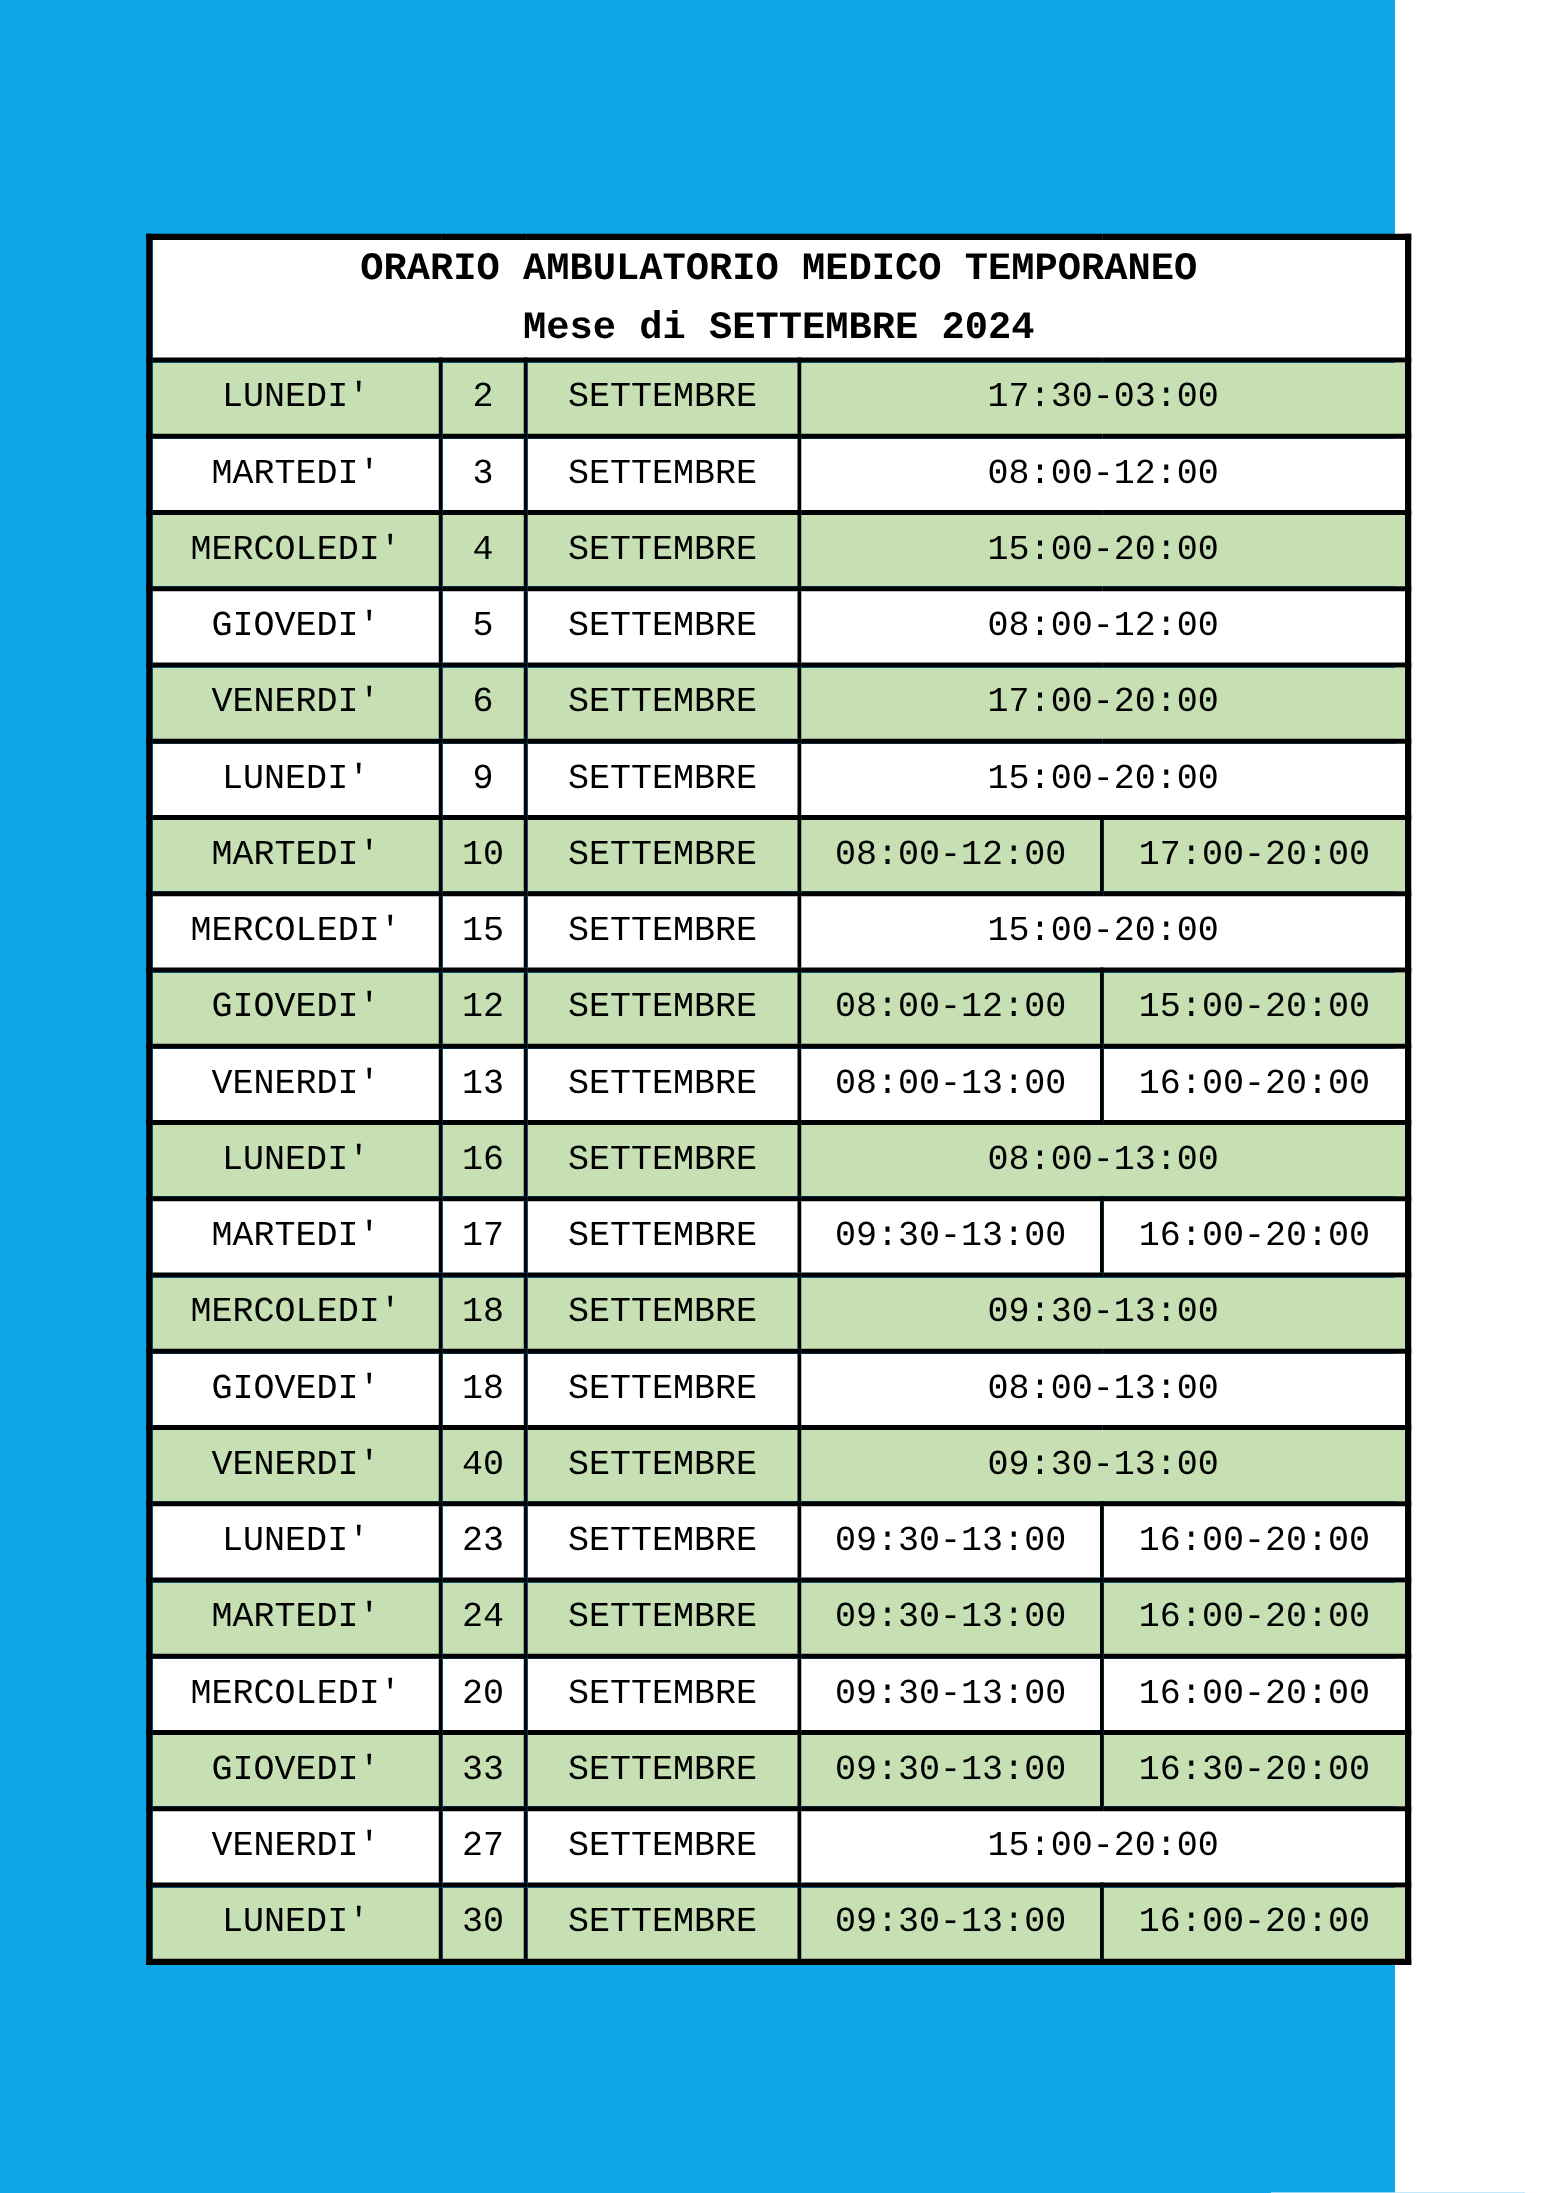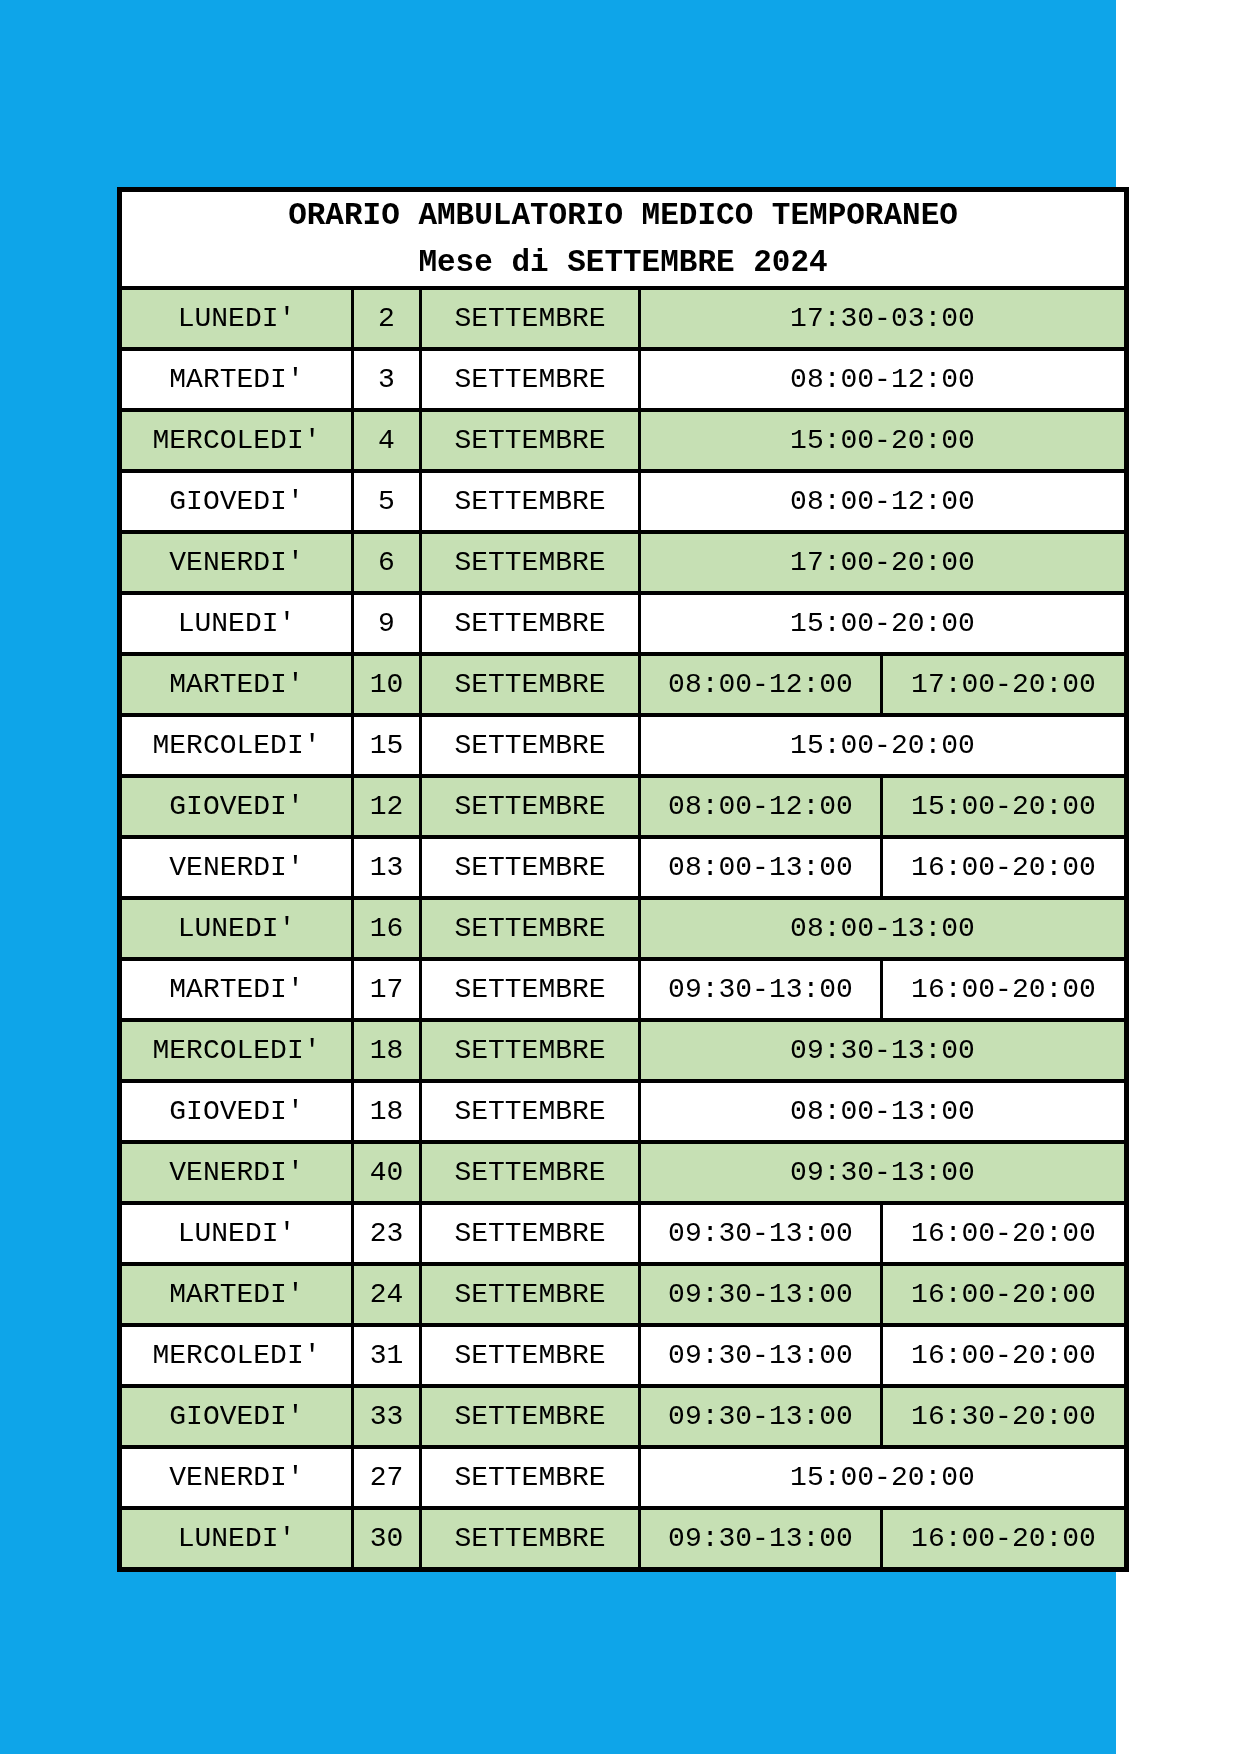--- a/index.html
+++ b/index.html
@@ -174,21 +174,21 @@
         </tr>
         <tr class="shaded">
     <td>MARTEDI'</td>
     <td>24</td>
     <td>SETTEMBRE</td>
   <td>09:30-13:00</td>
           <td>16:00-20:00</td>
         </tr>
         <tr class="plain">
     <td>MERCOLEDI'</td>
-    <td>31</td>
+    <td>20</td>
     <td>SETTEMBRE</td>
   <td>09:30-13:00</td>
           <td>16:00-20:00</td>
         </tr>
         <tr class="shaded">
     <td>GIOVEDI'</td>
     <td>33</td>
     <td>SETTEMBRE</td>
   <td>09:30-13:00</td>
           <td>16:30-20:00</td>

